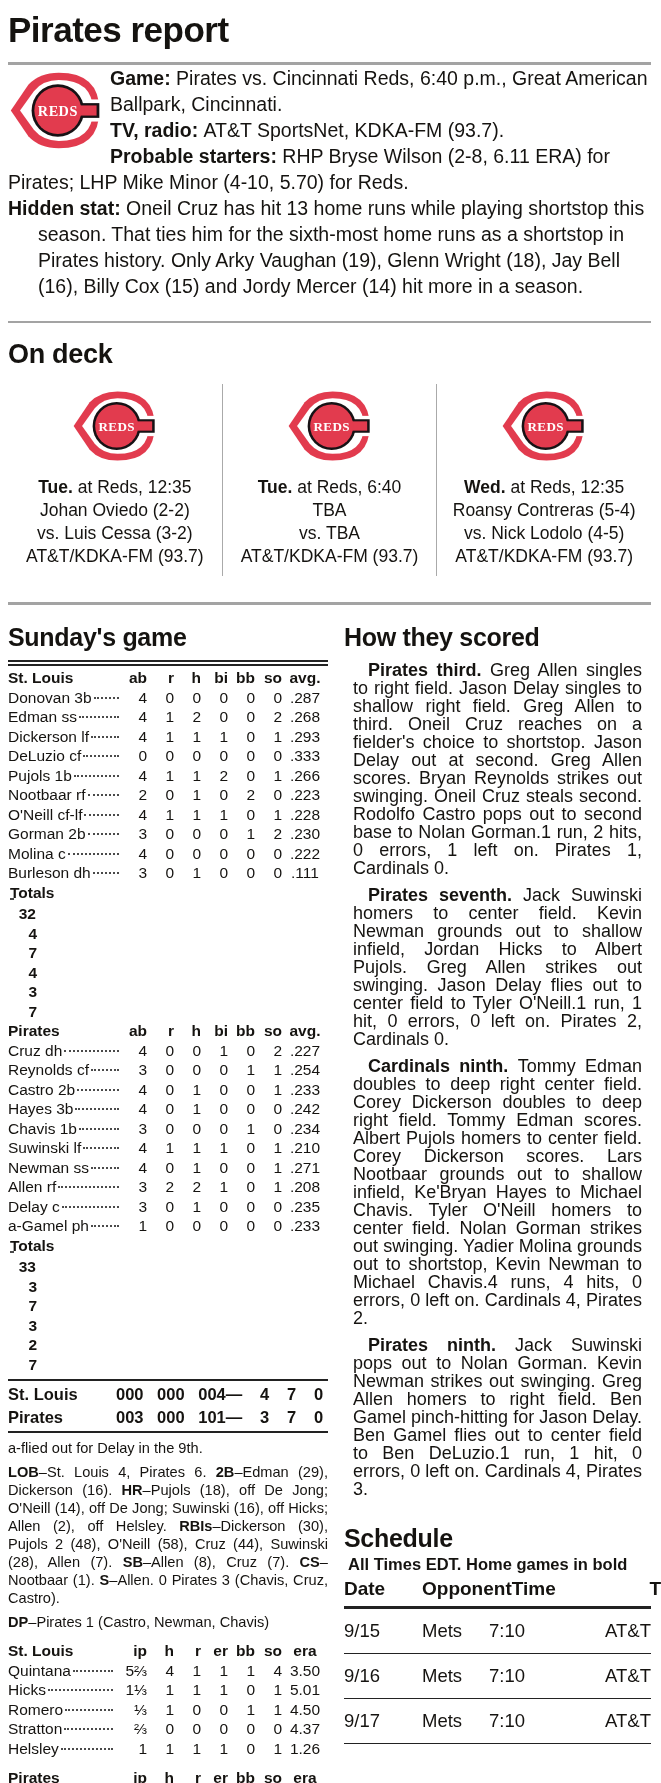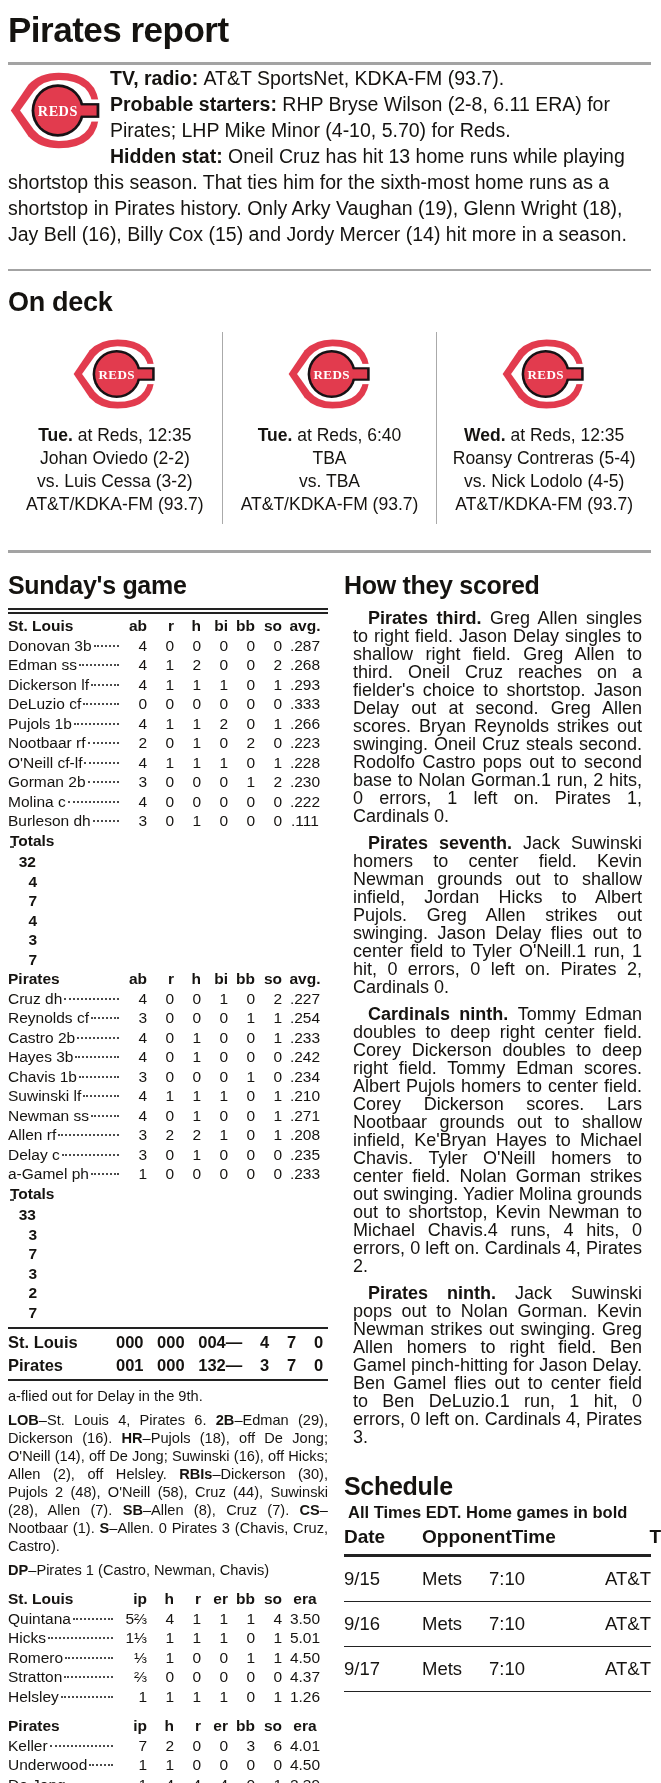--- a/index.html
+++ b/index.html
@@ -110,20 +110,21 @@
   <hr class="rule">
 
 
   <div class="monday-body">
     <div class="logo-float">
       <svg viewBox="0 0 104 90" width="96" height="83">
           <use href="#reds-logo-shape"></use>
         </svg>
     </div>
     <div class="mitems">
+        <p><b>Game: </b>Pirates vs. Cincinnati Reds, 6:40 p.m., Great American Ballpark, Cincinnati.</p>
         <p><b>TV, radio: </b>AT&amp;T SportsNet, KDKA-FM (93.7).</p>
         <p><b>Probable starters: </b>RHP Bryse Wilson (2-8, 6.11 ERA) for Pirates; LHP Mike Minor (4-10, 5.70) for Reds.</p>
         <p><b>Hidden stat: </b>Oneil Cruz has hit 13 home runs while playing shortstop this season. That ties him for the sixth-most home runs as a shortstop in Pirates history. Only Arky Vaughan (19), Glenn Wright (18), Jay Bell (16), Billy Cox (15) and Jordy Mercer (14) hit more in a season.</p>
       </div>
   </div>
 
   <hr class="rule thin">
 
   <h2 class="section">On deck</h2>
 
@@ -441,21 +442,21 @@
         <hr class="bx-rule" style="margin-top:5px">
         <div class="lsrow">
           <span class="lsteam">St. Louis</span>
           <span class="lsinn">000 000 004—</span>
           <span class="lsn">4</span>
           <span class="lsn">7</span>
           <span class="lsn">0</span>
         </div>
         <div class="lsrow">
           <span class="lsteam">Pirates</span>
-          <span class="lsinn">001 000 132—</span>
+          <span class="lsinn">003 000 101—</span>
           <span class="lsn">3</span>
           <span class="lsn">7</span>
           <span class="lsn">0</span>
         </div>
         <hr class="bx-rule">
 
         <p class="fine nojust">a-flied out for Delay in the 9th.</p>
         <p class="fine"><b>LOB</b><span>–St. Louis 4, Pirates 6. </span><b>2B</b><span>–Edman (29), Dickerson (16). </span><b>HR</b><span>–Pujols (18), off De Jong; O'Neill (14), off De Jong; Suwinski (16), off Hicks; Allen (2), off Helsley. </span><b>RBIs</b><span>–Dickerson (30), Pujols 2 (48), O'Neill (58), Cruz (44), Suwinski (28), Allen (7). </span><b>SB</b><span>–Allen (8), Cruz (7). </span><b>CS</b><span>–Nootbaar (1). </span><b>S</b><span>–Allen.  0 Pirates 3 (Chavis, Cruz, Castro).</span></p>
         <p class="fine nojust"><b>DP</b><span>–Pirates 1 (Castro, Newman, Chavis)</span></p>
 

